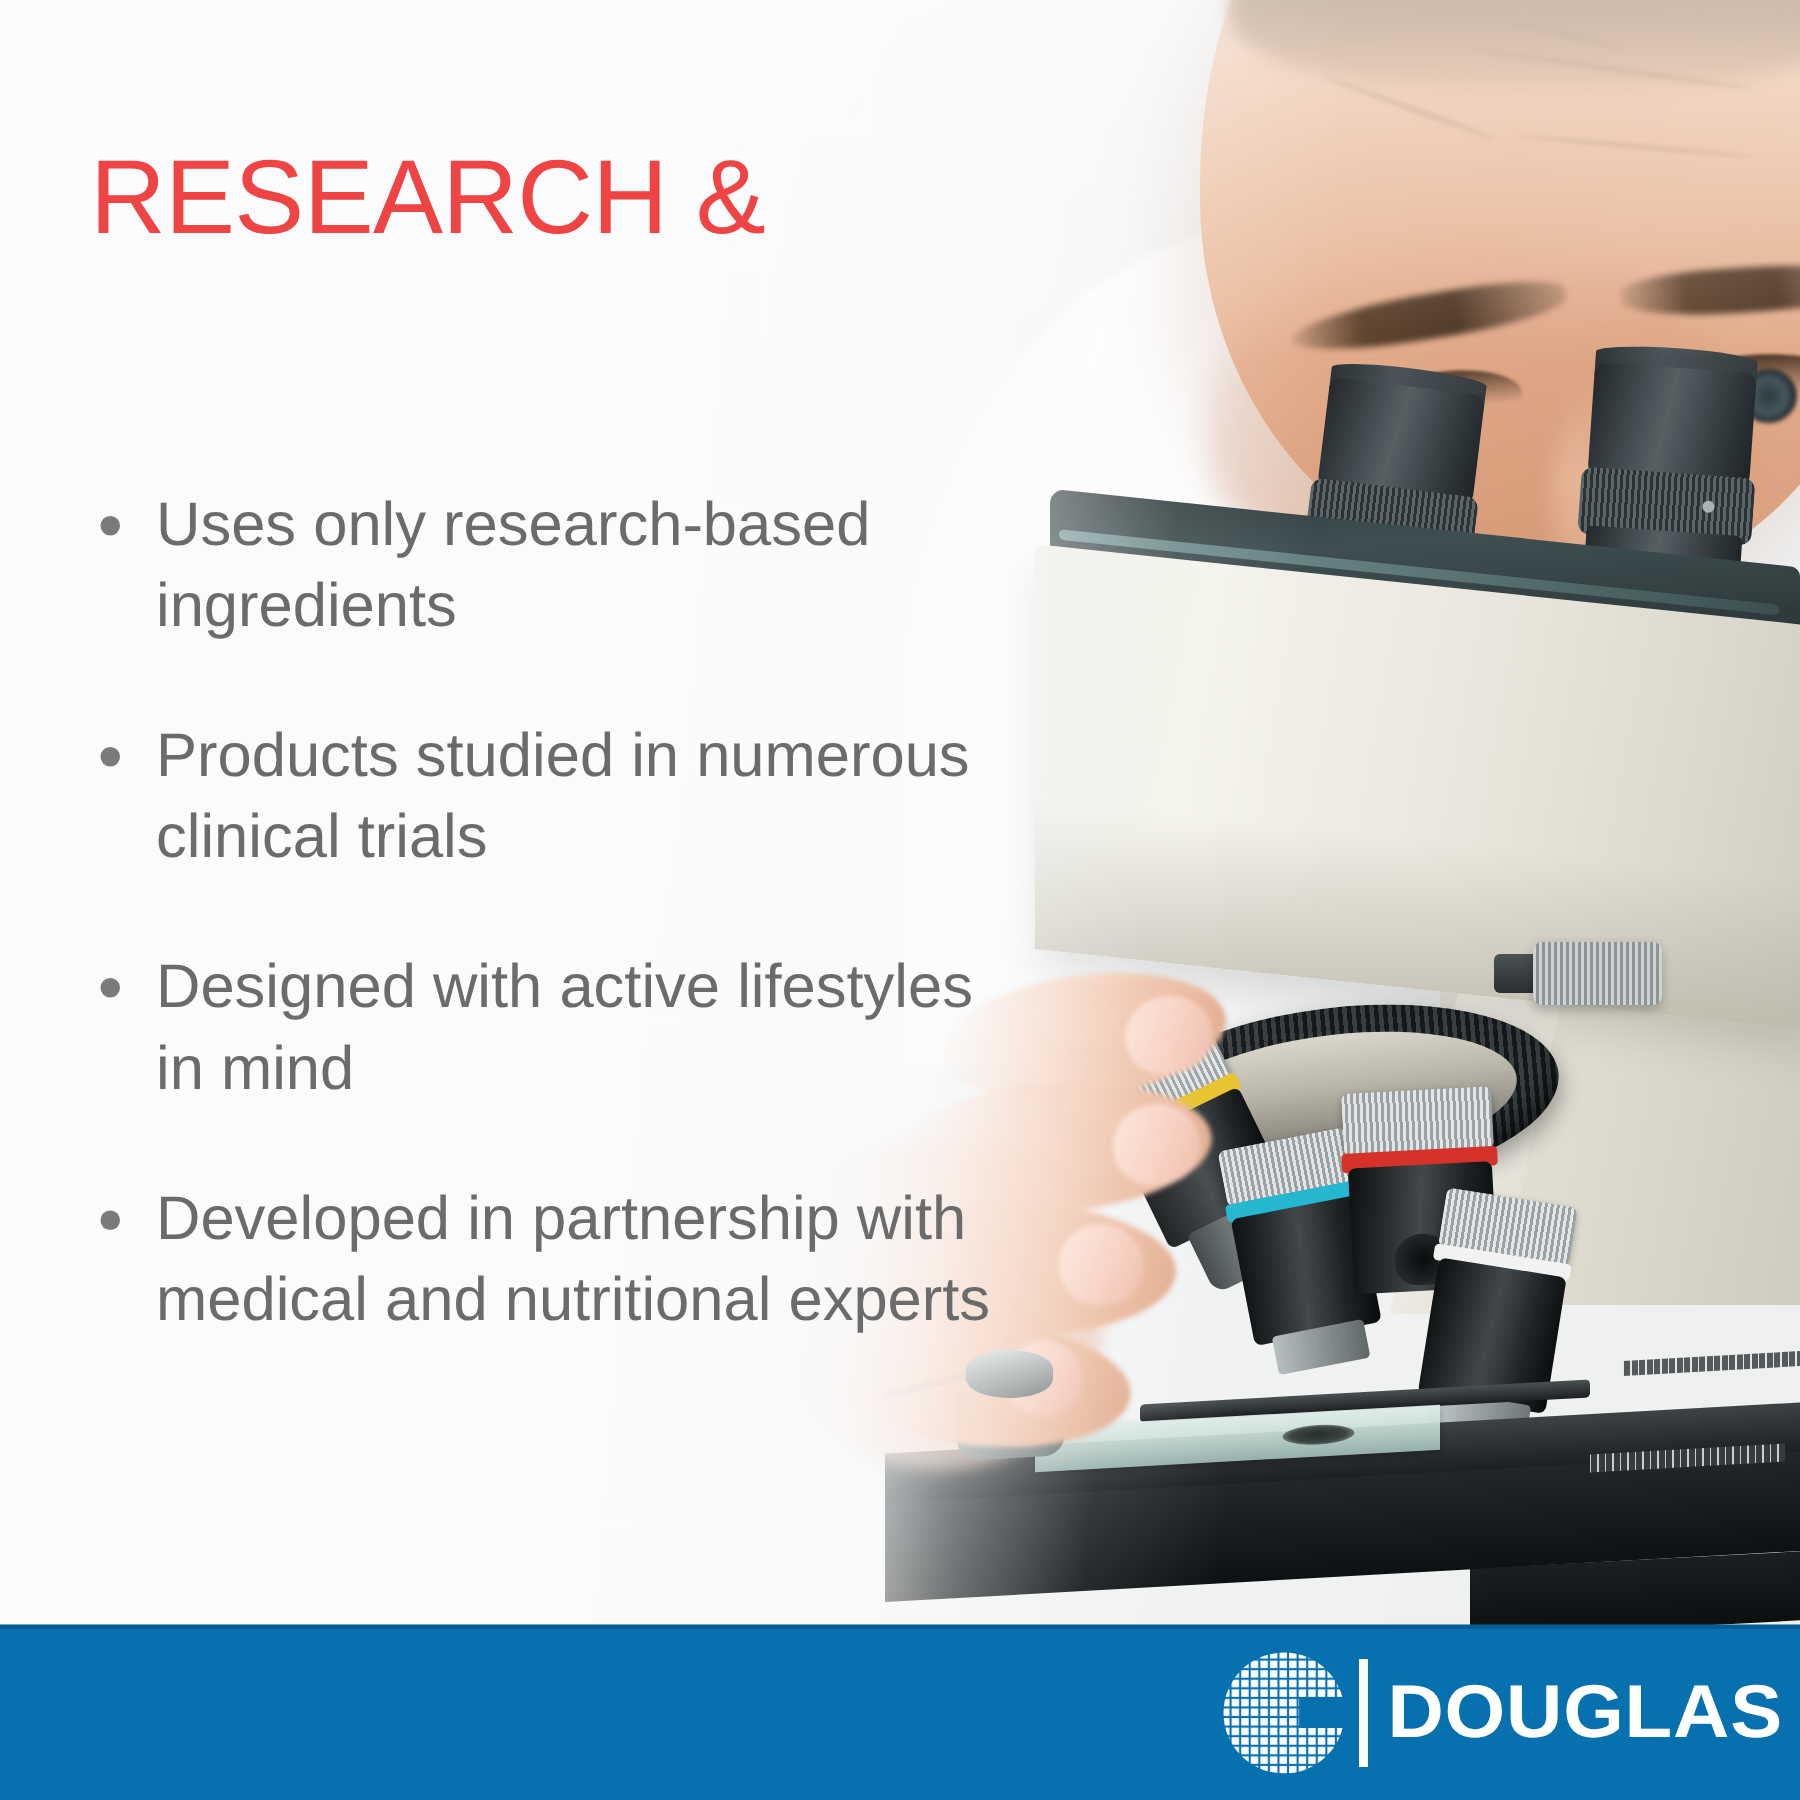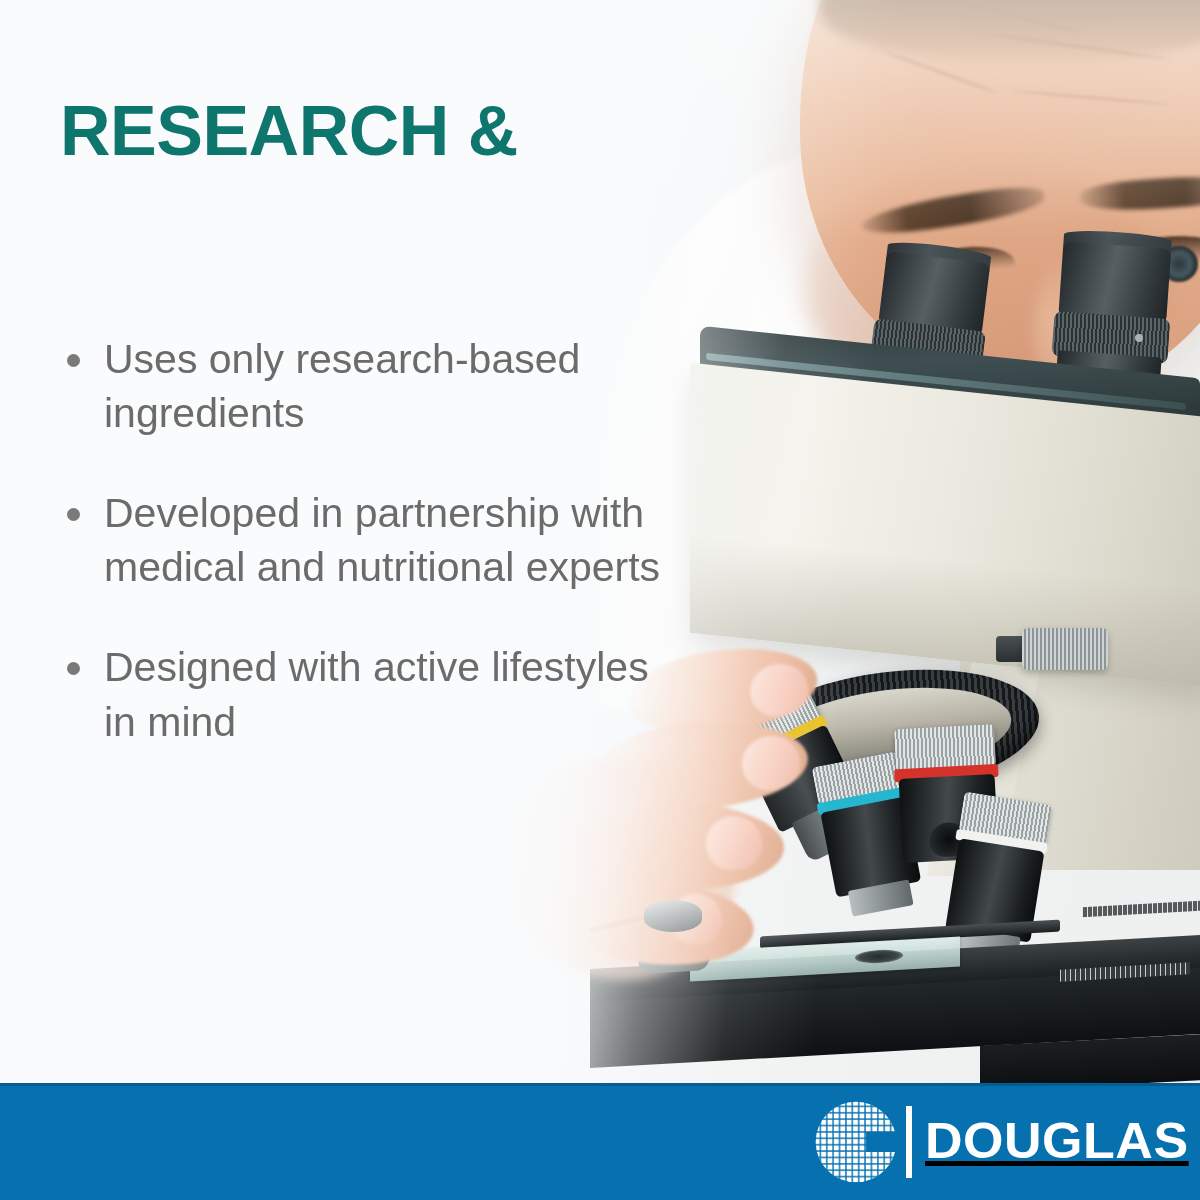--- a/index.html
+++ b/index.html
@@ -452,29 +452,29 @@
     height: 1085px;
     z-index: 50;
   }
   .title {
     position: absolute;
     left: 60px;
     top: 96px;
     width: 600px;
     font-size: 70px;
     line-height: 1.02;
-    font-weight: bold;
+    font-weight: normal;
     letter-spacing: -0.5px;
-    color: #0f766e;
+    color: #ef4444;
     margin: 0;
   }
   .bullets {
     position: absolute;
     left: 58px;
-    top: 332px;
+    top: 322px;
     width: 620px;
     list-style: none;
     margin: 0;
     padding: 0;
   }
   .bullet {
     position: relative;
     padding-left: 46px;
     margin-bottom: 46px;
     font-size: 41px;
@@ -508,21 +508,20 @@
     background: rgba(0,0,0,0.16);
   }
   .logo {
     position: absolute;
     right: 22px;
     top: 14px;
     height: 90px;
     display: flex;
     align-items: center;
     gap: 0;
-    text-decoration: underline;
   }
   .logo-mark {
     width: 84px;
     height: 84px;
     flex: 0 0 auto;
   }
   .logo-divider {
     width: 6px;
     height: 72px;
     background: #ffffff;
@@ -674,25 +673,29 @@
   <div class="content">
     <h1 class="title"><span>RESEARCH &amp;</span><br></h1>
 
     <ul class="bullets">
       <li class="bullet">
         <span class="dot"></span>
         <span>Uses only research-based ingredients</span>
       </li>
       <li class="bullet">
         <span class="dot"></span>
-        <span>Developed in partnership with medical and nutritional experts</span>
+        <span>Products studied in numerous clinical trials</span>
       </li>
       <li class="bullet">
         <span class="dot"></span>
         <span>Designed with active lifestyles in mind</span>
+      </li>
+      <li class="bullet">
+        <span class="dot"></span>
+        <span>Developed in partnership with medical and nutritional experts</span>
       </li>
     </ul>
   </div>
 
   <div class="footer">
     <div class="footer-topline"></div>
 
     <div class="logo">
       <svg class="logo-mark" viewBox="0 0 100 100">
         <defs>

